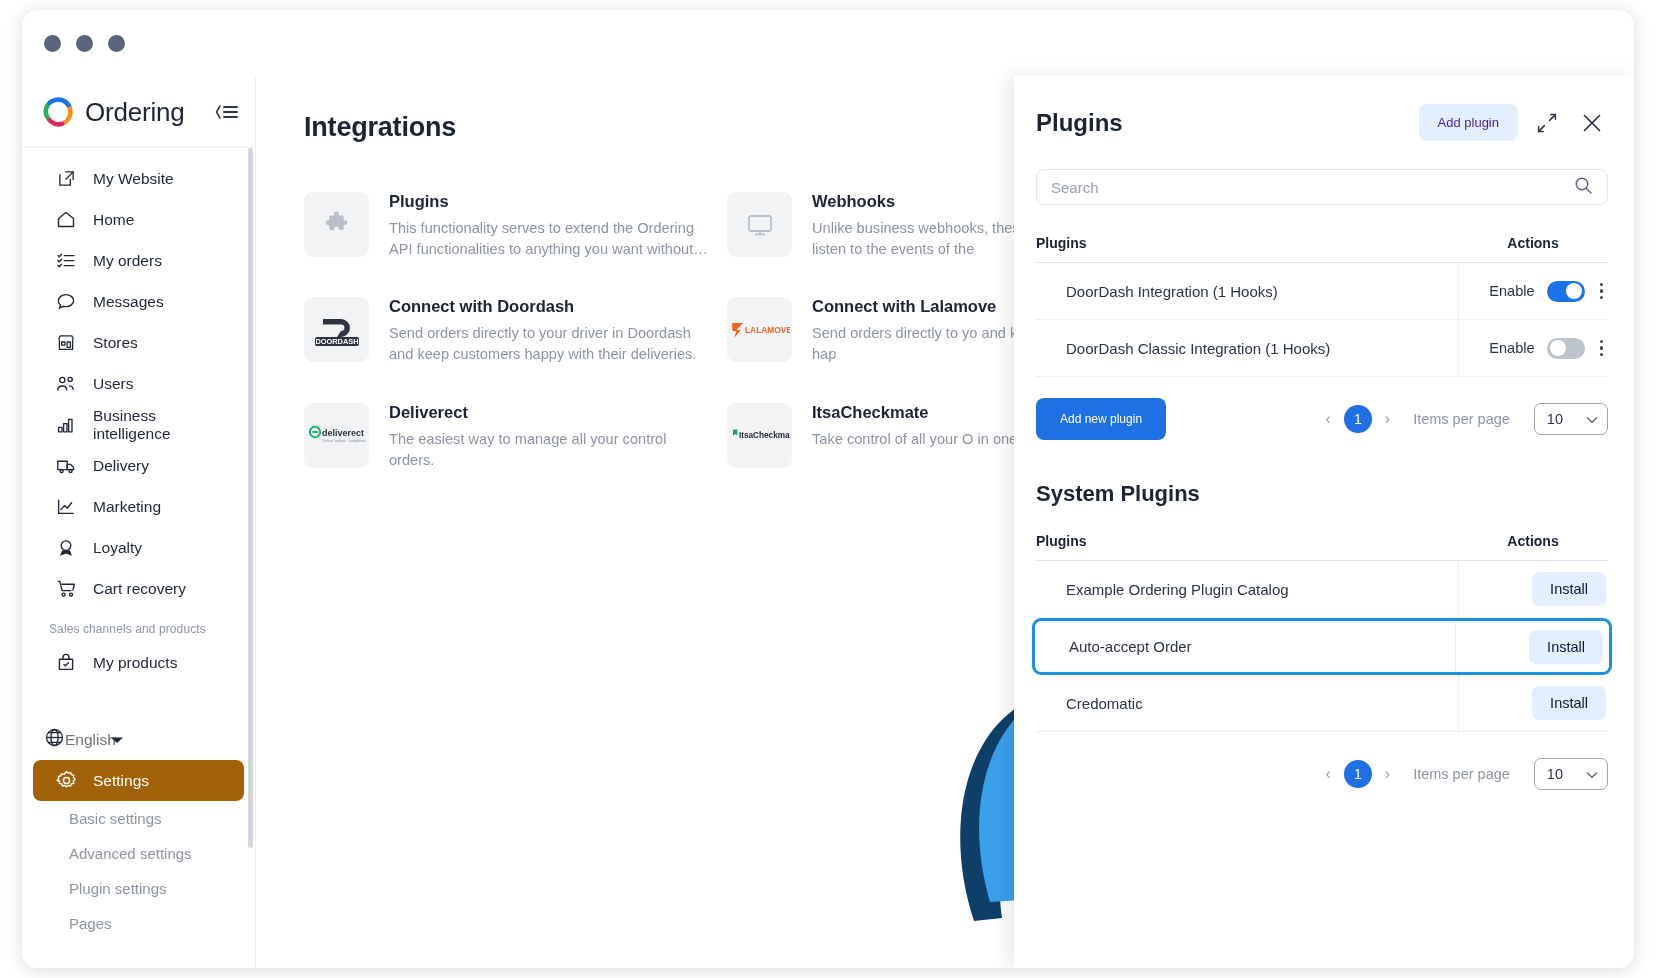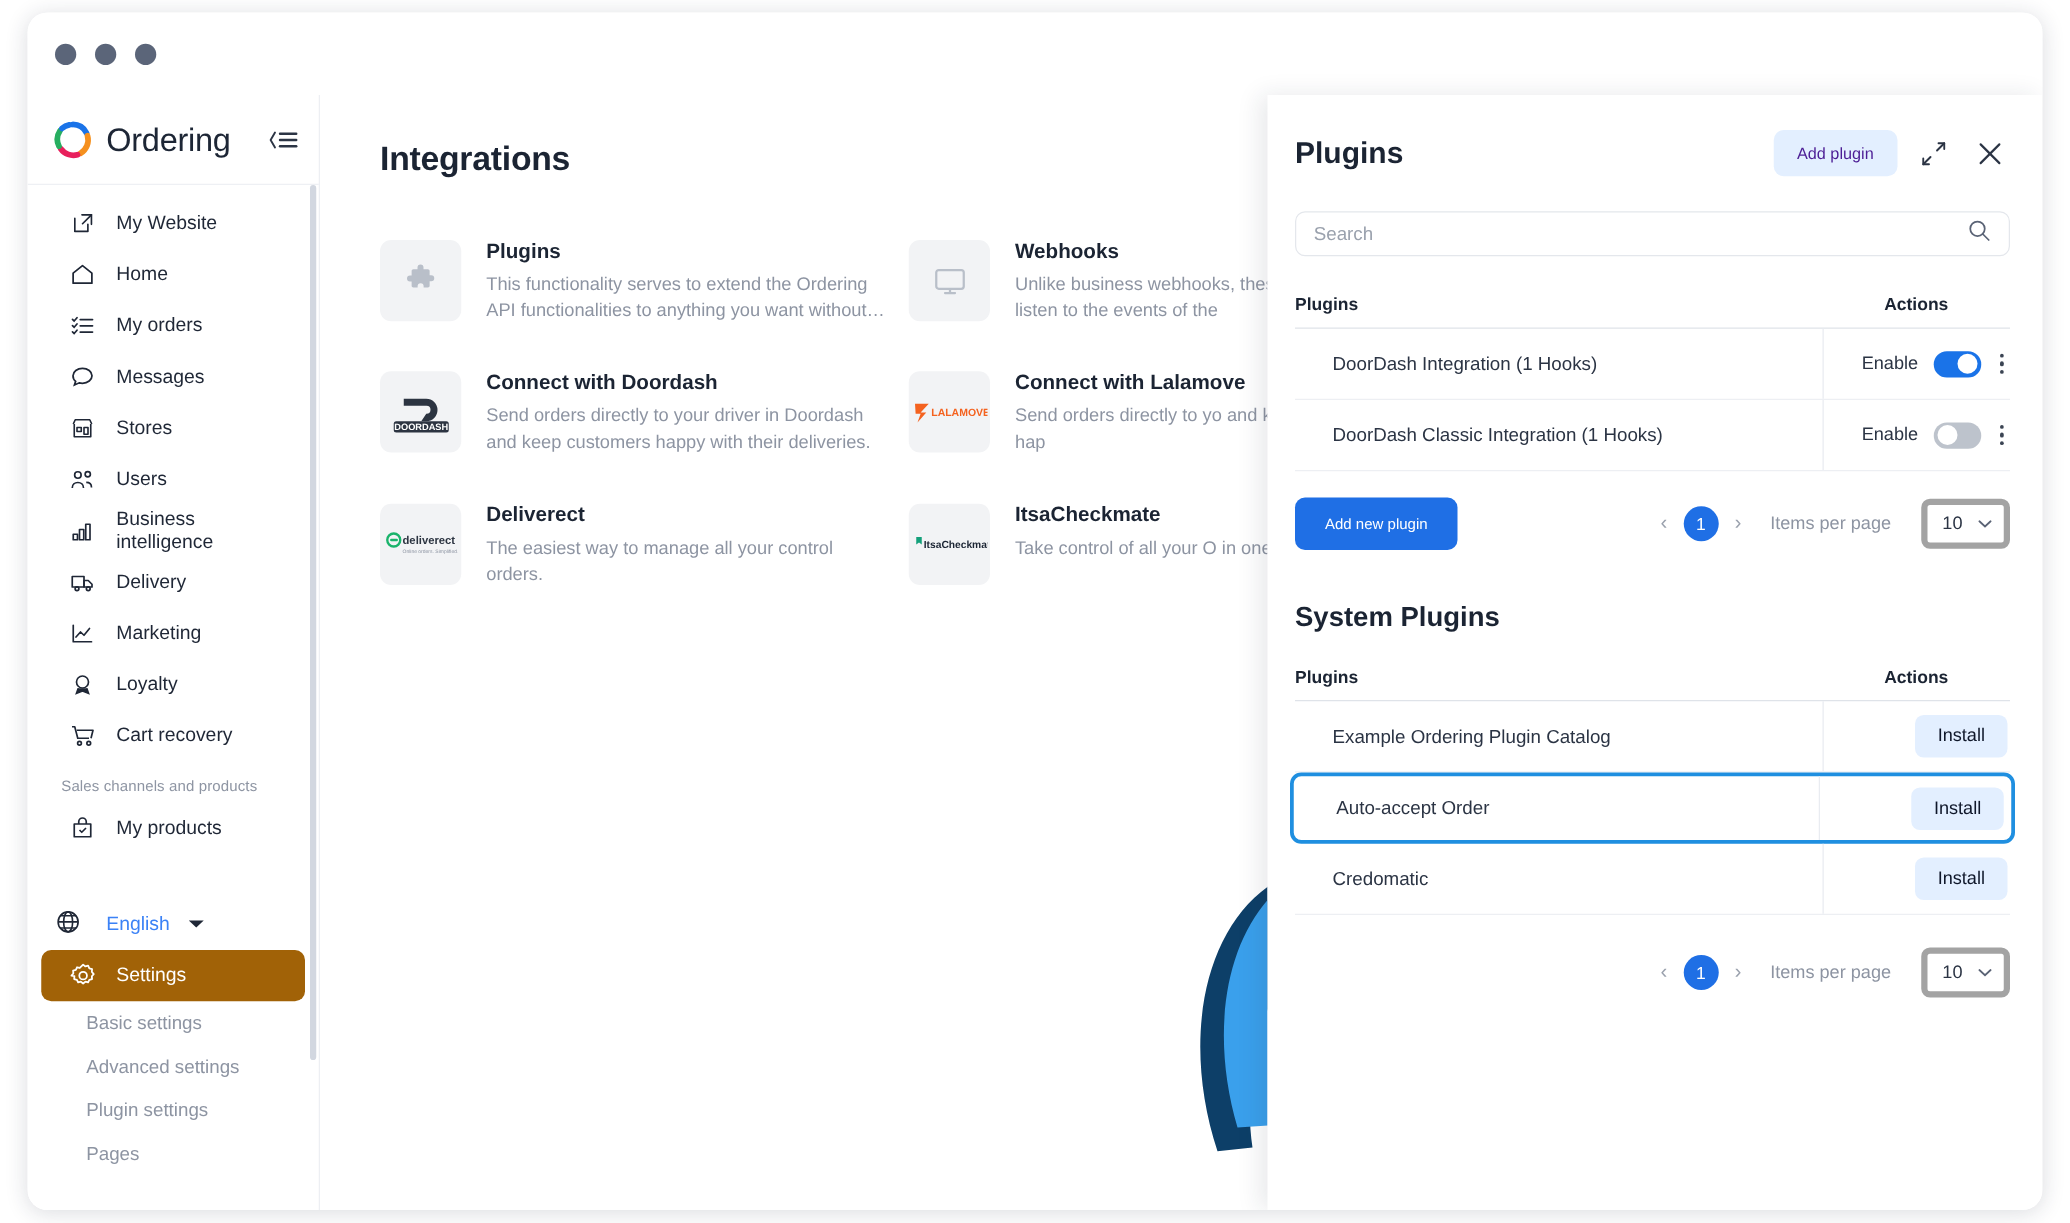--- a/index.html
+++ b/index.html
@@ -60,21 +60,21 @@
     border-radius: 8px; margin: 0 11px;
   }
   .nav-item .ico { width: 22px; height: 22px; flex: 0 0 22px; display:flex; align-items:center; justify-content:center; }
   .nav-item.active { background: #a16207; color: #ffffff; margin: 0 11px; }
   .nav-section {
     font-size: 12px; color: #8e95a3; padding: 13px 0 6px 27px; letter-spacing: .1px;
   }
   .sub-item {
     font-size: 15px; color: #8d94a2; padding: 9px 0 9px 47px; cursor: pointer;
   }
-  .nav-lang { display:flex; align-items:center; gap:20px; height: 41px; padding: 0 14px 0 22px; font-size:15.5px; color:#3b82f6; cursor:pointer;}
+  .nav-lang { display:flex; align-items:center; gap:0; height: 41px; padding: 0 14px 0 22px; font-size:15.5px; color:#737373; cursor:pointer;}
   .scroll-thumb {
     position: absolute; right: 2px; top: 72px;
     width: 5px; height: 700px; background: #d2d7e0; border-radius: 3px;
   }
 
   
   .main {
     flex: 1 1 auto;
     background: #ffffff;
     padding: 36px 0 0 48px;
@@ -190,23 +190,23 @@
   }
   .pager { display: flex; align-items: center; gap: 13px; margin-left: auto; }
   .pg-arrow { color: #9aa1ad; font-size: 16px; cursor: pointer; user-select:none; }
   .pg-num {
     width: 28px; height: 28px; border-radius: 50%;
     background: #1f6fe5; color: #fff; font-size: 14px;
     display: flex; align-items: center; justify-content: center; cursor: pointer;
   }
   .ipp-label { font-size: 14.5px; color: #8d94a2; margin-left: 10px; }
   .ipp-select {
-    border: 5px solid #a3a3a3; border-radius: 7px;
+    border: 1px solid #a3a3a3; border-radius: 7px;
     padding: 7px 9px 7px 12px; font-size: 14.5px; color: #2b3444;
-    display: flex; align-items: flex-end; gap: 12px; cursor: pointer;
+    display: flex; align-items: flex-end; gap: 23px; cursor: pointer;
     margin-left: 11px;
   }
   .section-title {
     font-size: 22px; font-weight: 700; color: #1b2433;
     margin-top: 41px;
   }
   .tbl-row.highlight {
     border: 3px solid #1f8fe0;
     border-radius: 9px;
     margin: 0 -4px;

